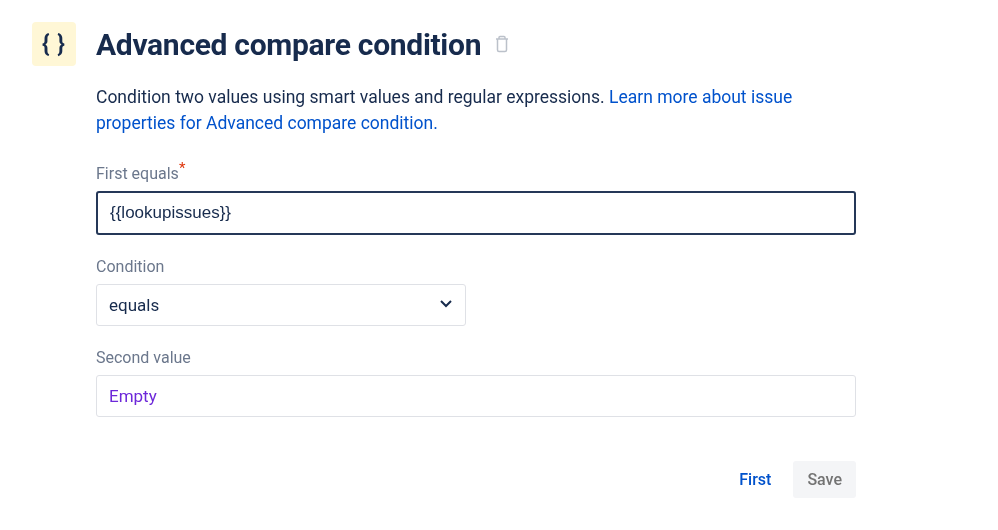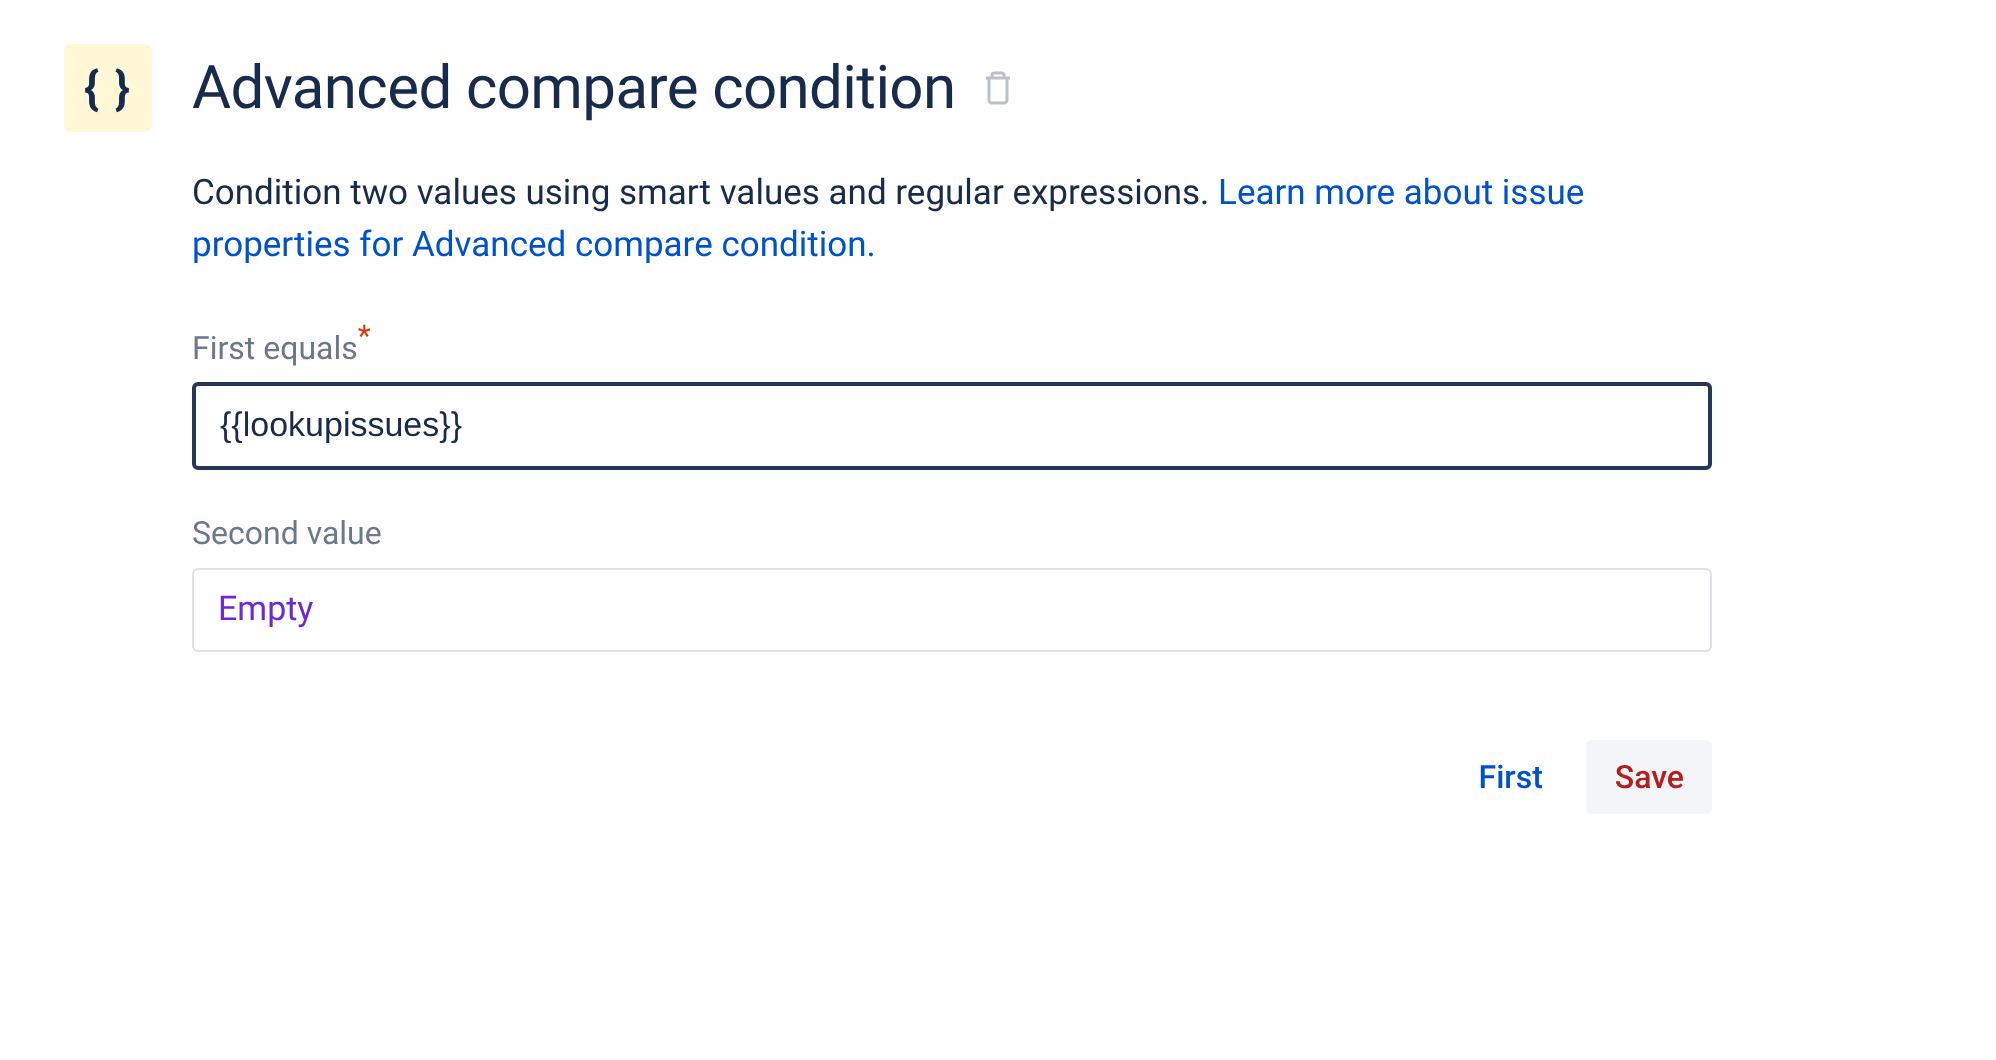--- a/index.html
+++ b/index.html
@@ -31,21 +31,21 @@
       color: #172B4D;
       flex-shrink: 0;
     }
     .title-row {
       display: flex;
       align-items: center;
       gap: 12px;
     }
     .title {
       font-size: 30px;
-      font-weight: 400;
+      font-weight: 700;
       color: #172B4D;
       letter-spacing: -0.3px;
     }
     .delete-icon {
       width: 18px;
       height: 18px;
       opacity: 0.45;
       cursor: pointer;
       display: flex;
       align-items: center;
@@ -134,21 +134,21 @@
       border-radius: 3px;
       cursor: pointer;
       font-family: inherit;
     }
     .btn-cancel {
       background: transparent;
       color: #0052CC;
     }
     .btn-save {
       background: #F4F5F7;
-      color: #b91c1c;
+      color: #737373;
       cursor: default;
     }
   </style>
 </head>
 <body>
 
 <div class="header">
   <div class="icon-badge">{ }</div>
   <div class="title-row">
     <h1 class="title">Advanced compare condition</h1>
@@ -166,20 +166,31 @@
     <span>Condition two values using smart values and regular expressions. </span><a href="#">Learn more about issue properties for Advanced compare condition.</a>
   </p>
 
   <div class="field-group">
     <label class="field-label">
       <span>First equals</span><span class="required-star">*</span>
     </label>
     <input type="text" class="text-input" value="{{lookupissues}}" style="">
   </div>
 
+  <div class="field-group">
+    <label class="field-label">Condition</label>
+    <div class="select-wrap">
+      <input type="text" readonly="" class="select-input" value="equals" style="">
+      <span class="chevron">
+        <svg viewBox="0 0 16 16" fill="none" stroke="#172B4D" stroke-width="2">
+          <path d="M3 6l5 5 5-5"></path>
+        </svg>
+      </span>
+    </div>
+  </div>
 
   <div class="field-group">
     <label class="field-label">Second value</label>
     <input type="text" class="readonly-input" value="Empty" style="">
   </div>
 
   <div class="footer">
     <button class="btn btn-cancel">First</button>
     <button class="btn btn-save">Save</button>
   </div>

